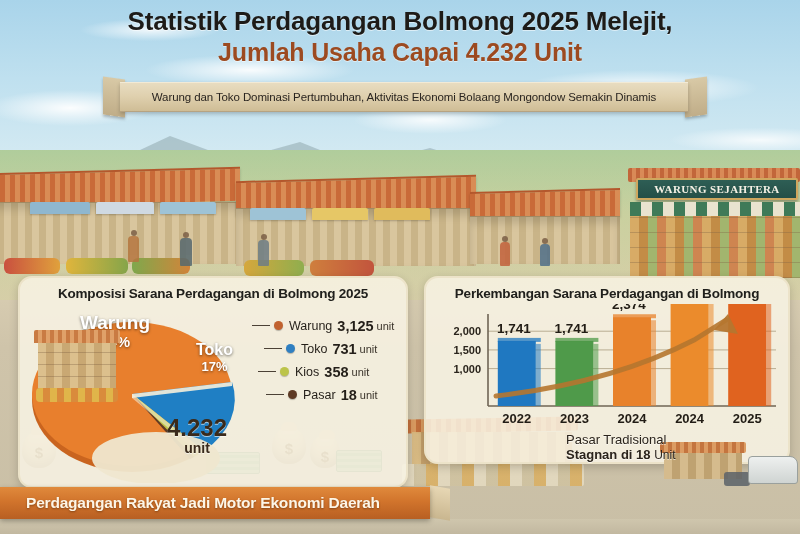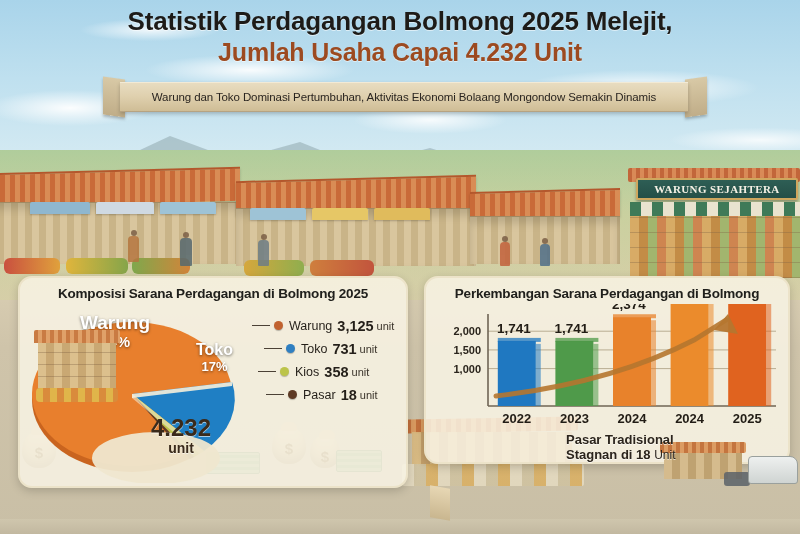--- a/index.html
+++ b/index.html
@@ -161,21 +161,21 @@
   .pie-label{
     position:absolute; text-align:center; color:#ffffff;
     text-shadow:0 1px 3px rgba(0,0,0,.55); font-weight:bold;
   }
   .pie-label.warung{ left:60px; top:34px; font-size:19px; }
   .pie-label.warung .pct{ display:block; font-size:15px; font-weight:bold; margin-top:-1px;}
   .pie-label.toko{ left:176px; top:63px; font-size:16px;}
   .pie-label.toko .pct{ display:block; font-size:13px; font-weight:bold;}
 
   .center-total{
-    position:absolute; left:96px; top:138px; width:130px; text-align:center;
+    position:absolute; left:112px; top:138px; width:130px; text-align:center;
     color:#3a2a1b; font-weight:bold; z-index:3;
     text-shadow:0 1px 0 rgba(255,255,255,.6);
   }
   .center-total .big{ font-size:24px; display:block; line-height:24px;}
   .center-total .small{ font-size:14px; display:block; line-height:16px;}
 
   
   .mini-warung{position:absolute;left:14px;top:52px;width:86px;height:74px;z-index:2;}
   .mw-roof{position:absolute;left:0;top:0;width:86px;height:13px;background:repeating-linear-gradient(90deg,#c97b43 0 4px,#e0a169 4px 8px);border-radius:2px 2px 0 0;}
   .mw-body{position:absolute;left:4px;top:13px;width:78px;height:46px;background:repeating-linear-gradient(0deg,rgba(110,80,55,.3) 0 1px,transparent 1px 12px),repeating-linear-gradient(90deg,#dcc08d 0 8px,#c9a873 8px 16px);}
@@ -198,21 +198,21 @@
 
   
   .bar-area{position:absolute;left:0;top:26px;width:366px;height:126px;}
   .bar-area svg{display:block;}
 
   
   .pasar-note{
     position:absolute;left:566px;top:432px;width:200px;z-index:5;
     color:#2b241c;text-shadow:0 1px 0 rgba(255,255,255,.65);
   }
-  .pasar-note .l1{font-size:13px;font-weight:bold;line-height:15px;}
+  .pasar-note .l1{font-size:13px;font-weight:normal;line-height:15px;}
   .pasar-note .l2{font-size:13px;font-weight:bold;line-height:15px;}
   .pasar-note .l2 em{font-style:normal;font-weight:normal;font-size:12px;}
   .pasar-note .l3{font-size:12.5px;line-height:16px;padding-left:22px;}
 
   
   .br-scene{position:absolute;left:660px;top:438px;width:140px;height:60px;z-index:4;}
   .br-roof{position:absolute;left:0;top:4px;width:86px;height:11px;background:repeating-linear-gradient(90deg,#c4753f 0 4px,#dc9c63 4px 8px);border-radius:2px;}
   .br-wall{position:absolute;left:4px;top:15px;width:78px;height:26px;background:repeating-linear-gradient(90deg,#d5bb8d 0 8px,#bfa271 8px 16px);}
   .br-van{position:absolute;left:88px;top:18px;width:50px;height:28px;background:linear-gradient(180deg,#eef0ef,#cfd4d2);border:1px solid #9aa09d;border-radius:4px 8px 3px 3px;}
   .br-bike{position:absolute;left:64px;top:34px;width:26px;height:14px;background:#5a6168;border-radius:3px;opacity:.85;}
@@ -466,15 +466,18 @@
   </div>
 
   <div class="br-scene">
     <div class="br-roof"></div>
       <div class="br-wall"></div>
     <div class="br-bike"></div>
     <div class="br-van"></div>
   </div>
 
   <div class="banner-fold"></div>
+  <div class="bottom-banner">
+    <span>Perdagangan Rakyat Jadi Motor Ekonomi Daerah</span>
+  </div>
   <div class="bottom-strip"></div>
 
 </div>
 
 </body></html>

